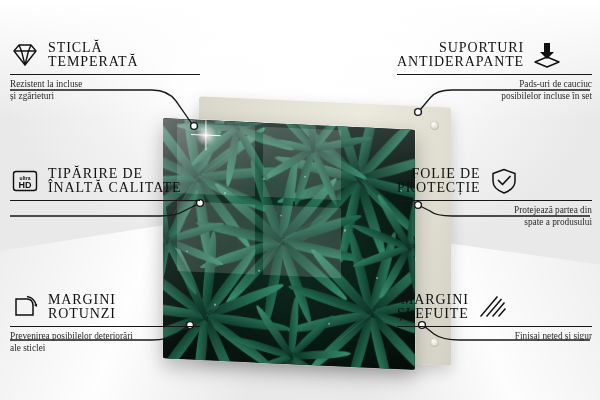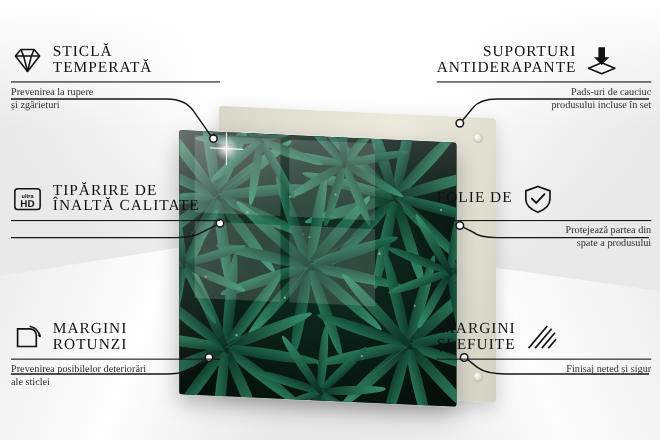--- a/index.html
+++ b/index.html
@@ -273,21 +273,21 @@
           <path d="M4 11 H26 M9 5 L11.5 11 L15 25 M21 5 L18.5 11 L15 25"></path>
         </g>
       </svg>
       <div>
         <div class="f-title">STICLĂ</div>
         <div class="f-title">TEMPERATĂ</div>
       </div>
     </div>
     <div class="rule"></div>
     <div class="f-desc">
-      <div>Prevenirea la rupere</div>
+      <div>Rezistent la incluse</div>
       <div>și zgârieturi</div>
     </div>
   </div>
 
   <div class="feature left" id="f-print">
     <div class="head">
       <svg class="f-icon" viewBox="0 0 30 30">
         <rect x="3.5" y="5.5" width="23" height="19" rx="2.5" fill="none" stroke="#111" stroke-width="1.4"></rect>
         <text x="15" y="14" font-family="Liberation Sans, sans-serif" font-size="5" font-weight="bold" fill="#111" text-anchor="middle">ultra</text>
         <text x="15" y="22" font-family="Liberation Sans, sans-serif" font-size="9" font-weight="bold" fill="#111" text-anchor="middle">HD</text>
@@ -326,32 +326,33 @@
         <path d="M15 17 L27 22 L15 27 L3 22 Z" fill="none" stroke="#111" stroke-width="1.4" stroke-linejoin="round"></path>
       </svg>
       <div>
         <div class="f-title">SUPORTURI</div>
         <div class="f-title">ANTIDERAPANTE</div>
       </div>
     </div>
     <div class="rule"></div>
     <div class="f-desc">
       <div>Pads-uri de cauciuc</div>
-      <div>produsului incluse în set</div>
+      <div>posibilelor incluse în set</div>
     </div>
   </div>
 
   <div class="feature right" id="f-foil">
     <div class="head">
       <svg class="f-icon" viewBox="0 0 30 30">
         <path d="M15 3.5 L26 7.5 V15 Q26 23 15 27 Q4 23 4 15 V7.5 Z" fill="none" stroke="#111" stroke-width="1.5" stroke-linejoin="round"></path>
         <path d="M9.5 14.5 L13.5 18.5 L21 10.5" fill="none" stroke="#111" stroke-width="1.7" stroke-linecap="round" stroke-linejoin="round"></path>
       </svg>
       <div>
         <div class="f-title">FOLIE DE</div>
+        <div class="f-title">PROTECȚIE</div>
       </div>
     </div>
     <div class="rule"></div>
     <div class="f-desc">
       <div>Protejează partea din</div>
       <div>spate a produsului</div>
     </div>
   </div>
 
   <div class="feature right" id="f-edges">

